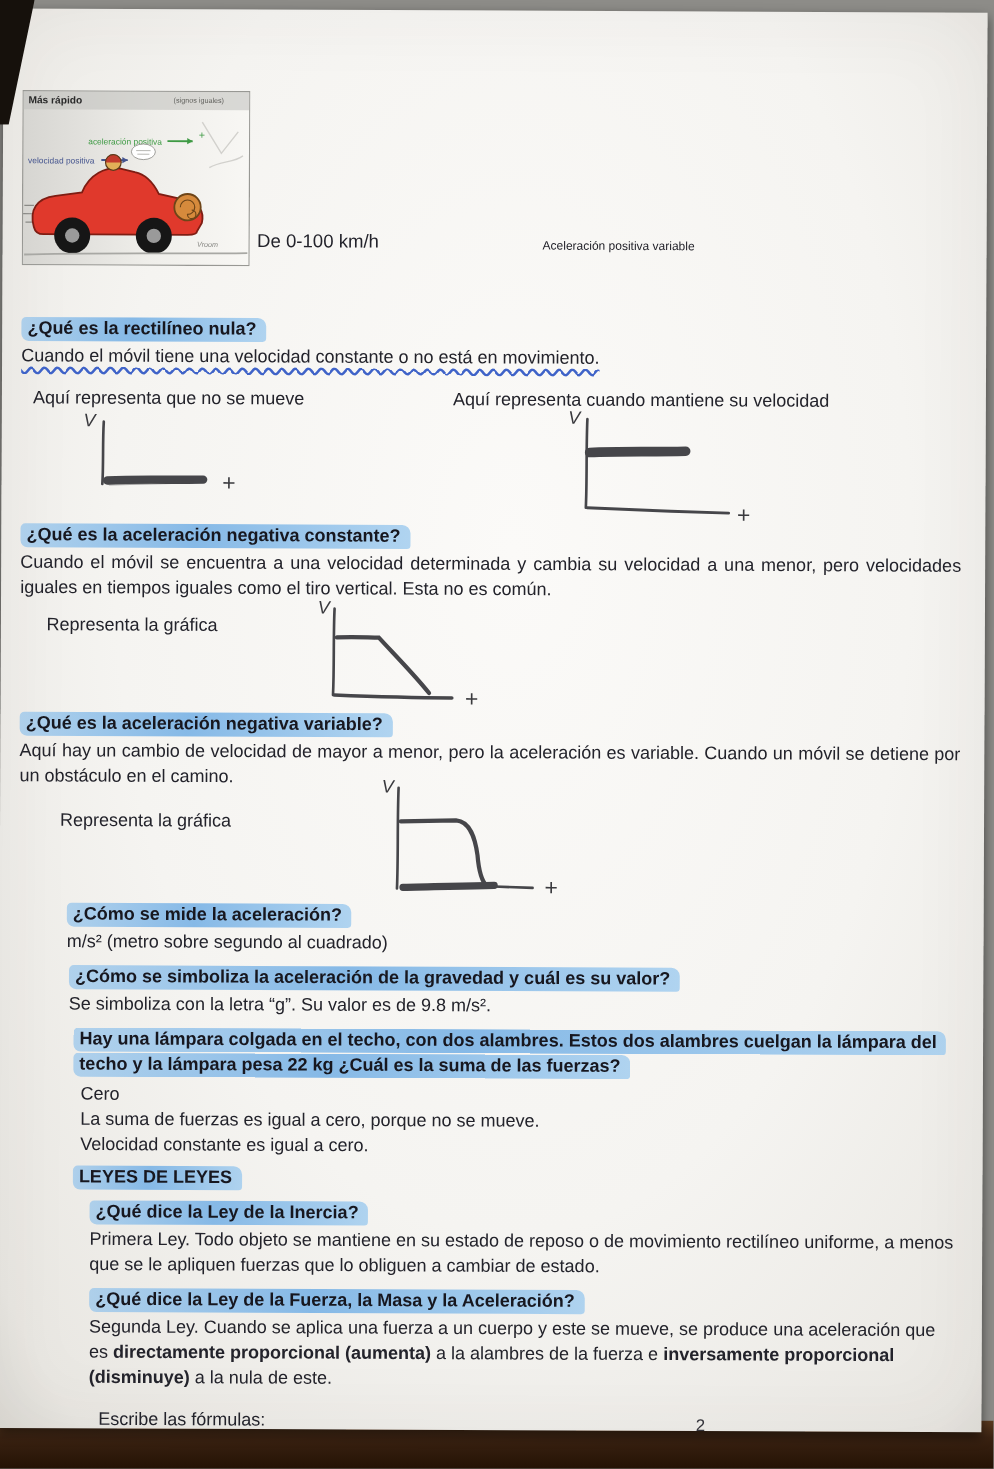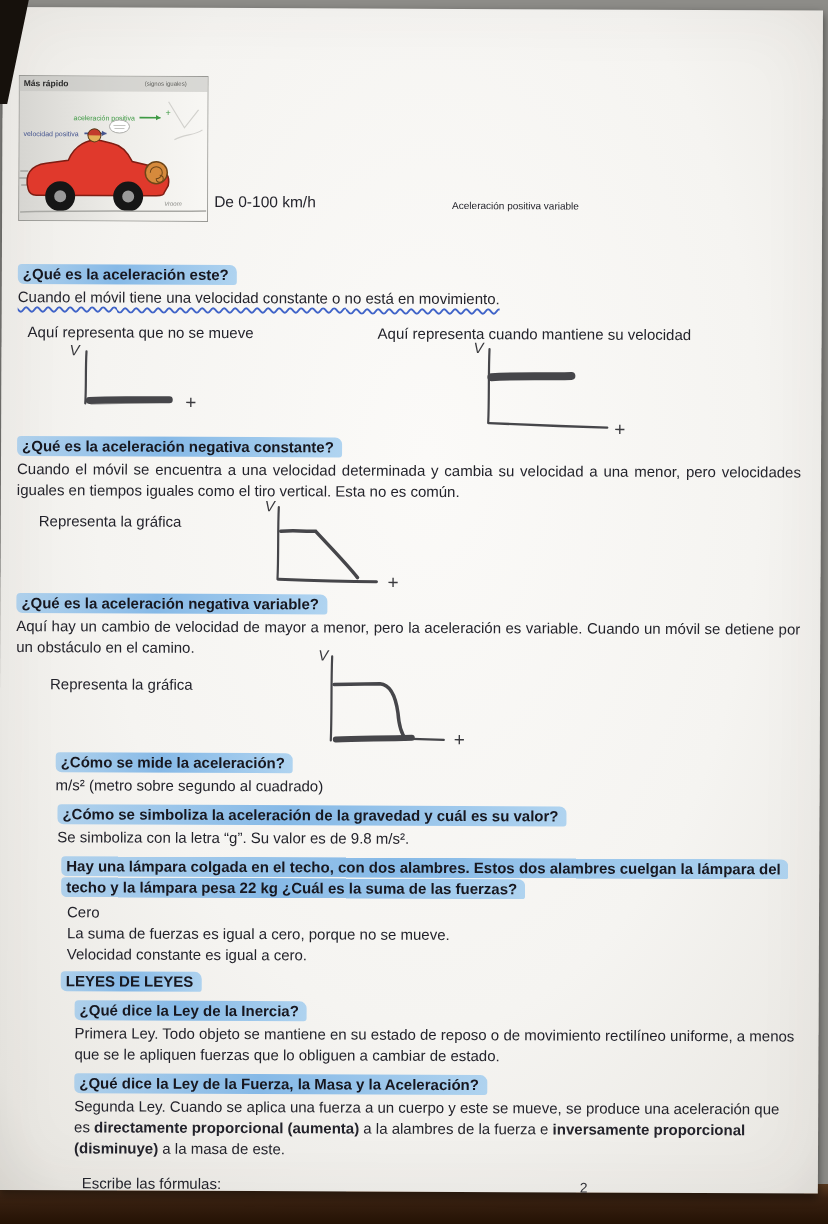--- a/index.html
+++ b/index.html
@@ -120,21 +120,21 @@
             <path d="M 2 137 C 50 135 140 136 188 135" stroke="#a8a8a4" stroke-width="1.5" fill="none"></path>
             <text x="146" y="130" font-size="6" font-style="italic" fill="#8a8a86">Vroom</text>
             <path d="M 150 26 L 166 52 L 180 34 M 156 64 C 166 58 176 60 184 54" stroke="#d2d1cd" stroke-width="1.2" fill="none"></path>
           </g>
         </svg>
         <div class="fig-caption">De 0-100 km/h</div>
         <div class="fig-sidenote">Aceleración positiva variable</div>
       </div>
 
       <div style="margin-top:8px;">
-        <div class="q-line"><span class="hl q">¿Qué es la aceleración este?</span></div>
+        <div class="q-line"><span class="hl q">¿Qué es la rectilíneo nula?</span></div>
         <p class="answer underlined">Cuando el móvil tiene una velocidad constante o no está en movimiento.</p>
         <div class="graphs-row">
           <div class="g-label" style="left:10px; top:0;">Aquí representa que no se mueve</div>
           <div class="g-label" style="left:360px; top:0;">Aquí representa cuando mantiene su velocidad</div>
 
           <svg class="graph" style="left:38px; top:20px;" width="170" height="84" viewBox="0 0 170 84">
             <text class="axis-v-text" x="14" y="14">V</text>
             <path class="sketch" d="M 31 10 C 30 28 31 46 30 62" stroke-width="2.2"></path>
             <path class="sketch" d="M 34 59 C 60 57.5 88 58.5 114 58" stroke-width="7" stroke="#3a3a3e"></path>
             <path class="sketch" d="M 36 62 L 105 60" stroke-width="2.5" opacity="0.45"></path>
@@ -203,21 +203,21 @@
         <div class="q-line"><span class="hl q">LEYES DE LEYES</span></div>
       </div>
 
       <div style="margin-left:60px; margin-top:8px;">
         <div class="q-line"><span class="hl q">¿Qué dice la Ley de la Inercia?</span></div>
         <p class="answer" style="max-width:730px;">Primera Ley. Todo objeto se mantiene en su estado de reposo o de movimiento rectilíneo uniforme, a menos que se le apliquen fuerzas que lo obliguen a cambiar de estado.</p>
       </div>
 
       <div style="margin-left:60px; margin-top:8px;">
         <div class="q-line"><span class="hl q">¿Qué dice la Ley de la Fuerza, la Masa y la Aceleración?</span></div>
-        <p class="answer" style="max-width:706px;"><span>Segunda Ley. Cuando se aplica una fuerza a un cuerpo y este se mueve, se produce una aceleración que es </span><span class="b">directamente proporcional (aumenta)</span><span> a la alambres de la fuerza e </span><span class="b">inversamente proporcional (disminuye)</span><span> a la masa de este.</span></p>
+        <p class="answer" style="max-width:706px;"><span>Segunda Ley. Cuando se aplica una fuerza a un cuerpo y este se mueve, se produce una aceleración que es </span><span class="b">directamente proporcional (aumenta)</span><span> a la alambres de la fuerza e </span><span class="b">inversamente proporcional (disminuye)</span><span> a la nula de este.</span></p>
         <p style="margin-left:8px; margin-top:14px;">Escribe las fórmulas:</p>
       </div>
 
       <div class="page-num">2</div>
     </div>
   </div>
 
   <div class="corner-wedge"></div>
 </div>
 

